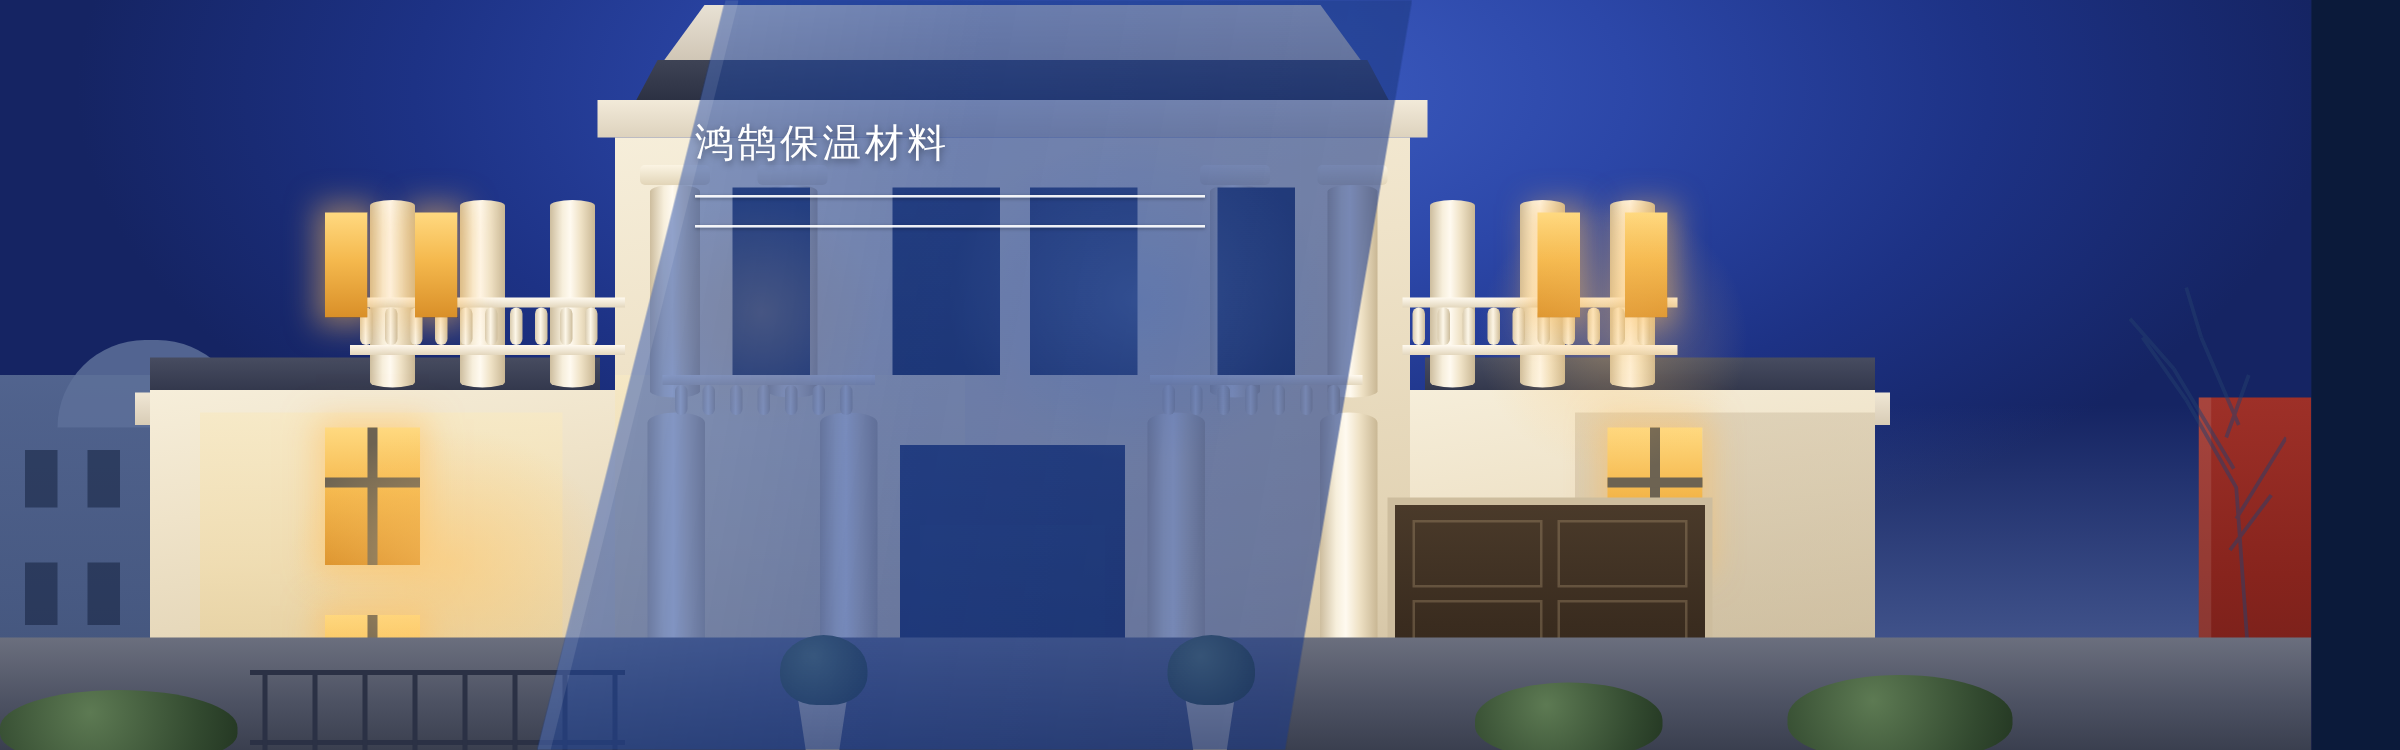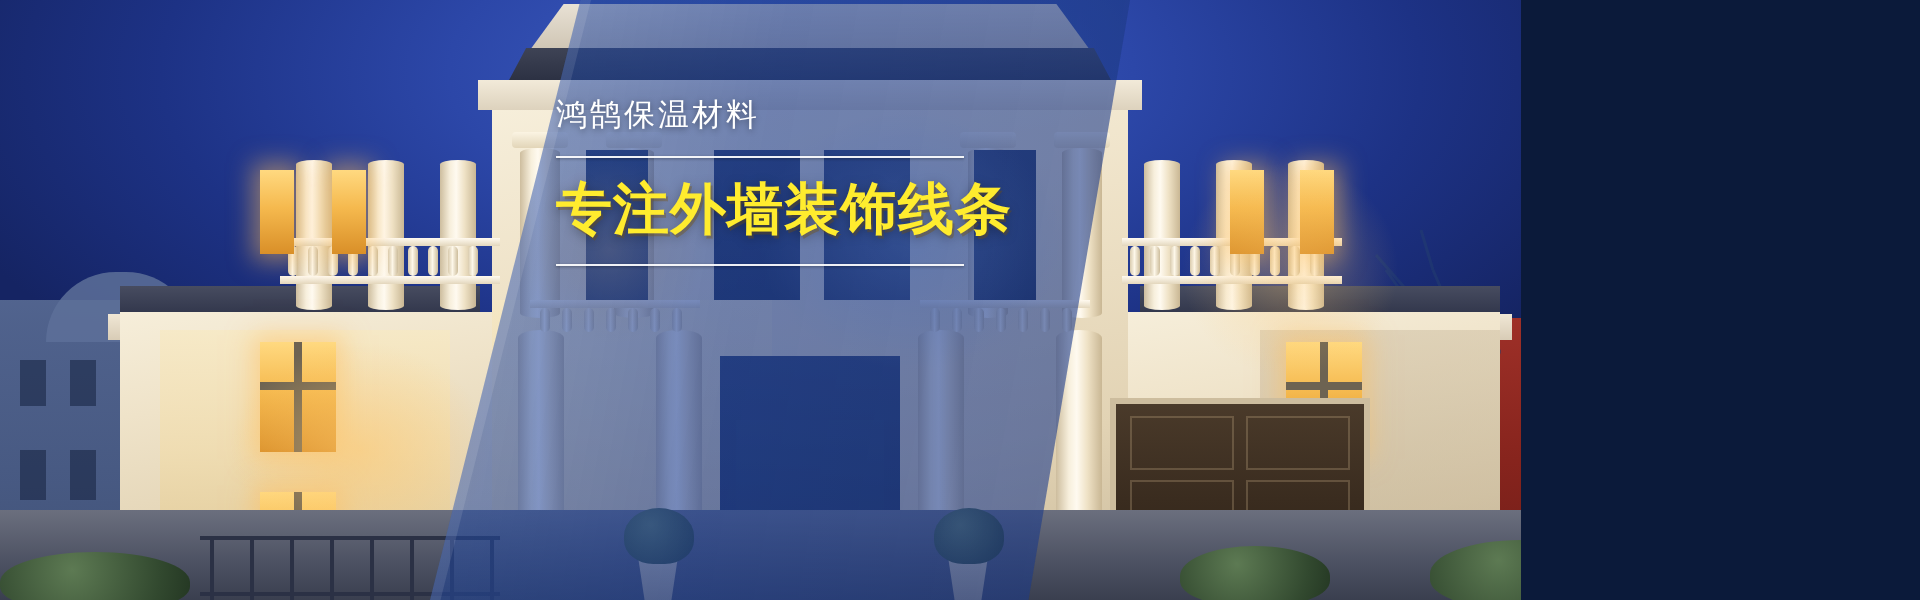--- a/index.html
+++ b/index.html
@@ -1,19 +1,19 @@
 <!DOCTYPE html>
 <html><head>
 <meta charset="utf-8">
 <title>Banner</title>
 <style>
   html,body{margin:0;padding:0;background:#0b1a3a;}
   *{box-sizing:border-box;}
   #banner{
-    position:relative;width:1521px;height:600px;overflow:hidden;
+    position:relative;width:1849px;height:600px;overflow:hidden;
     font-family:Liberation Sans, sans-serif;
     background:#14265c;
   }
 
   
   .sky{position:absolute;inset:0;
     background:
       radial-gradient(900px 420px at 52% 12%, #3f5fc4 0%, #2c47a8 38%, #1d3285 70%, #152463 100%),
       linear-gradient(180deg,#2a49ad 0%, #24409c 35%, #1b3179 70%, #16265e 100%);
   }
@@ -323,19 +323,18 @@
 
   <div class="overlay-panel"></div>
   <div class="overlay-edge"></div>
 
   <div class="text-block">
 
     <div class="brand">鸿鹄保温材料</div>
 
     <div class="rule"></div>
 
-    <div class="headline">专注外墙装饰线条</div>
 
     <div class="rule bottom"></div>
 
   </div>
 
 </div>
 
 </body></html>

